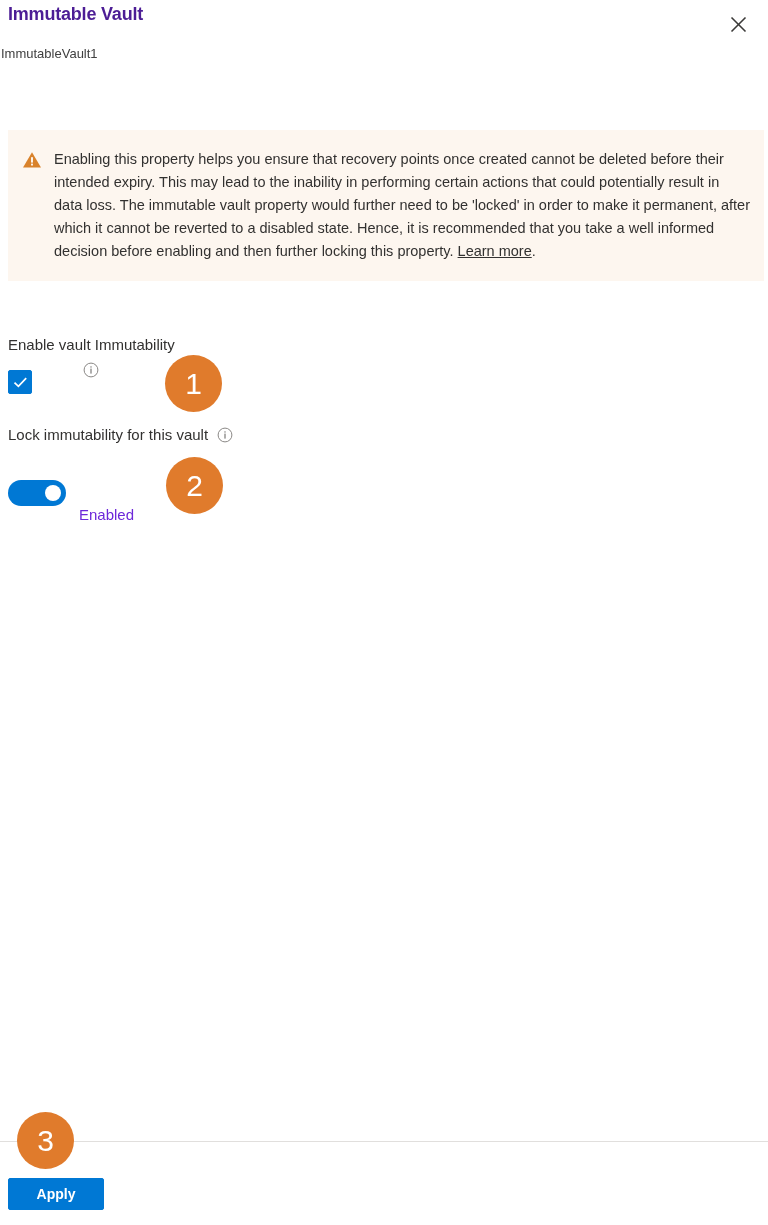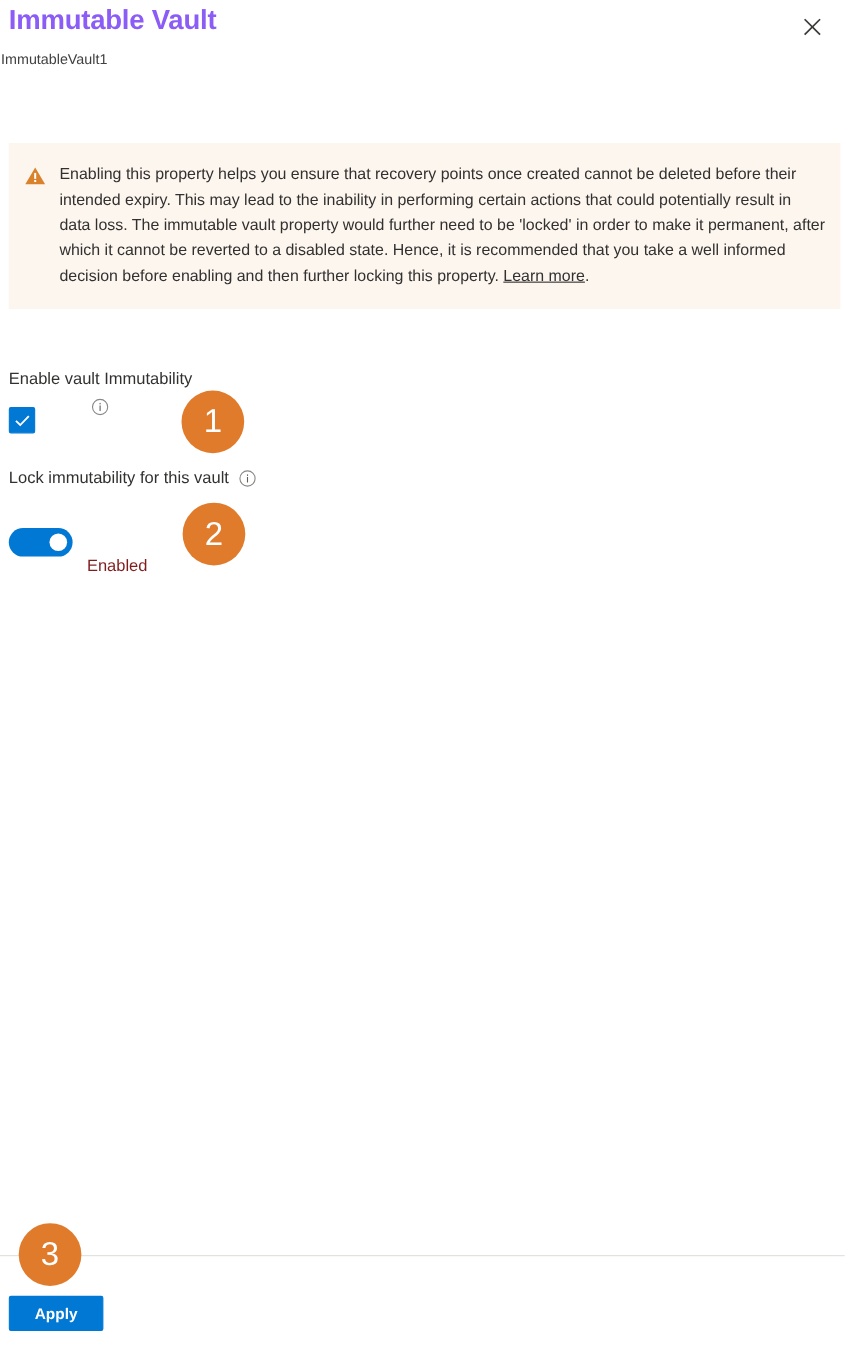--- a/index.html
+++ b/index.html
@@ -20,24 +20,24 @@
   .panel-header {
     position: absolute;
     left: 0; top: 0;
     width: 768px;
     height: 100px;
   }
   .panel-title {
     position: absolute;
     left: 8px;
     top: 4px;
-    font-size: 25px;
+    font-size: 18px;
     font-weight: 600;
     letter-spacing: -0.2px;
-    color: #8b5cf6;
+    color: #4c1d95;
     white-space: nowrap;
   }
   .panel-subtitle {
     position: absolute;
     left: 1px;
     top: 46px;
     font-size: 13px;
     color: #404040;
     white-space: nowrap;
   }
@@ -147,21 +147,21 @@
     right: 5px;
     top: 50%;
     transform: translateY(-50%);
     width: 16px;
     height: 16px;
     border-radius: 50%;
     background: #ffffff;
   }
   .toggle-label {
     font-size: 15px;
-    color: #7f1d1d;
+    color: #6d28d9;
     white-space: nowrap;
     margin-top: 44px;
   }
 
   
   .footer-divider {
     position: absolute;
     left: 0;
     top: 1141px;
     width: 768px;
@@ -178,21 +178,21 @@
     border-radius: 2px;
     cursor: pointer;
     display: flex;
     align-items: center;
     justify-content: center;
     padding: 0;
   }
   .btn-primary {
     left: 8px;
     top: 1178px;
-    width: 86px;
+    width: 96px;
     background: #0078d4;
     color: #ffffff;
     border: 1px solid #0078d4;
   }
   .btn-secondary {
     left: 151px;
     top: 1230px;
     width: 112px;
     background: #ffffff;
     color: #323130;

